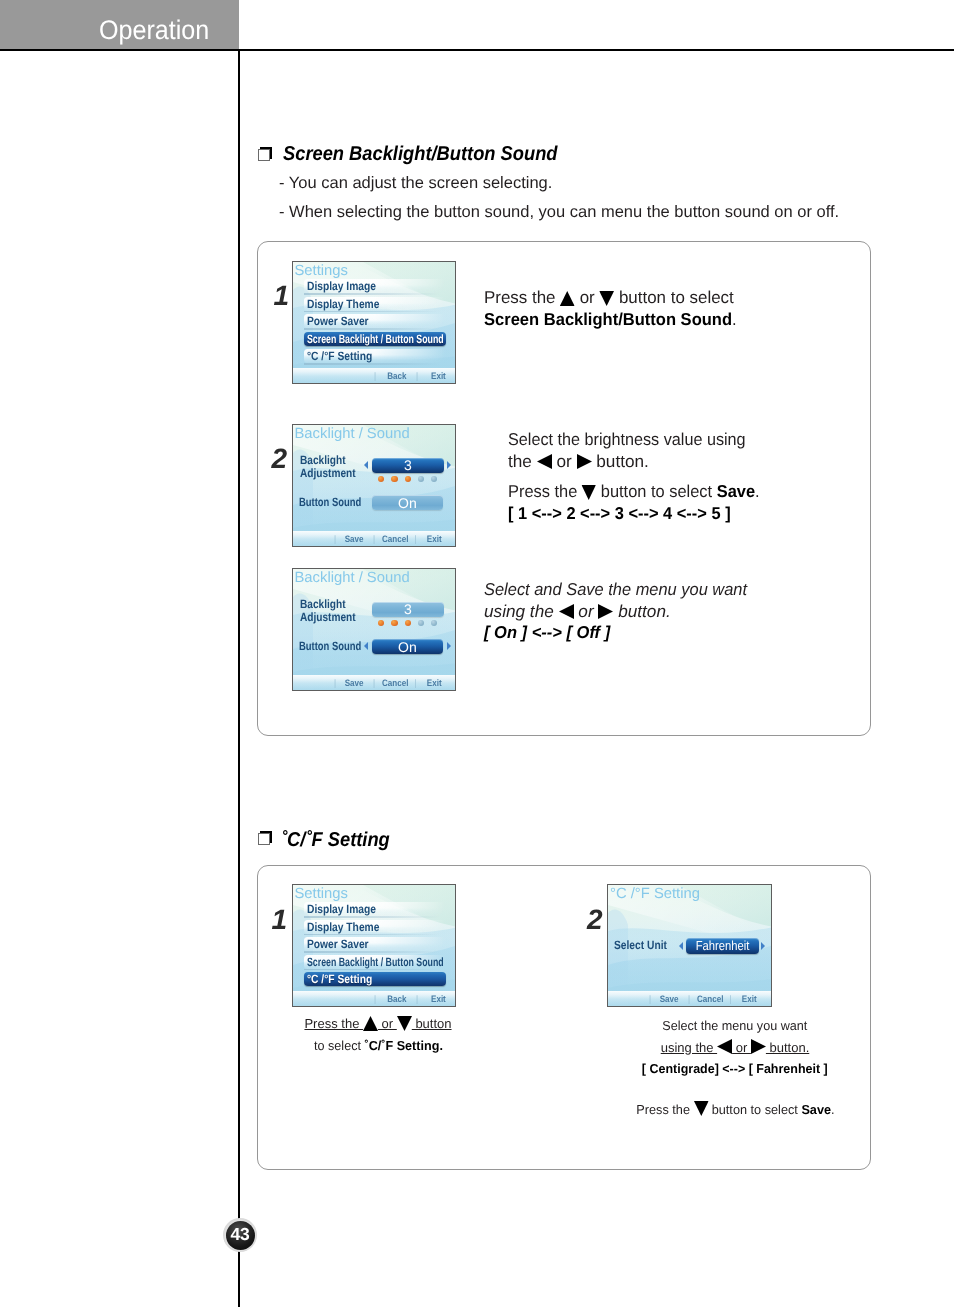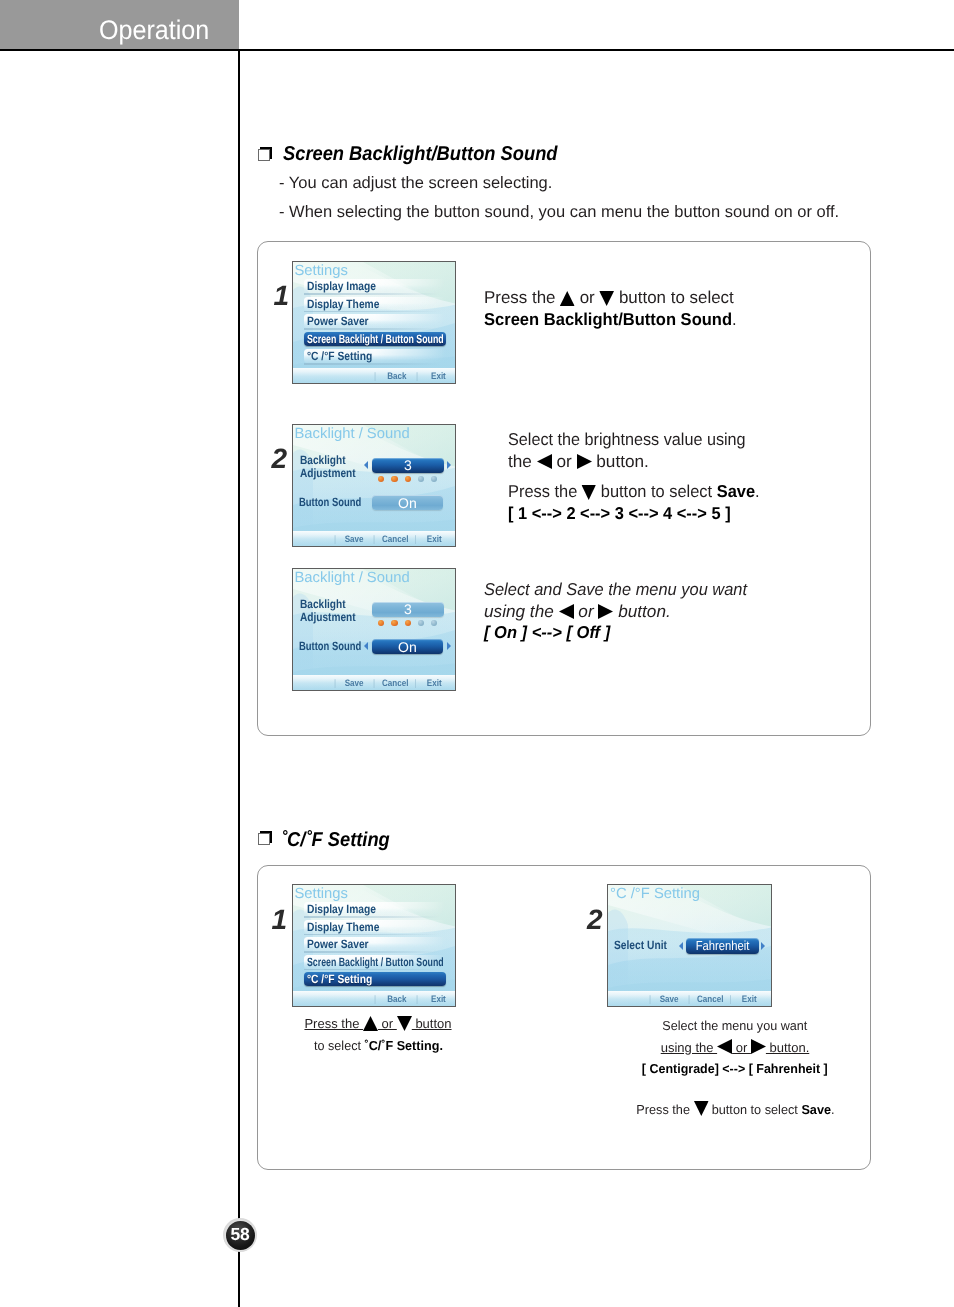--- a/index.html
+++ b/index.html
@@ -83,21 +83,21 @@
 <body>
 
 <div class="page">
 
   <div class="hdr-band"></div>
   <div class="hdr-title">Operation</div>
   <div class="hdr-rule"></div>
   <div class="v-rule"></div>
 
   <div class="pagenum-ring"></div>
-  <div class="pagenum">58</div>
+  <div class="pagenum">43</div>
 
   <div class="bullet-sq" style="left:258px;top:147px;">
     <div class="b"></div>
       <div class="w"></div>
   </div>
   <div class="sec-head" style="left:283px;top:143px;">Screen Backlight/Button Sound</div>
   <div class="sub-line" style="left:279px;top:174px;">- You can adjust the screen selecting.</div>
   <div class="sub-line" style="left:279px;top:203px;">- When selecting the button sound, you can menu the button sound on or off.</div>
 
   <div class="rbox" style="left:257px;top:241px;width:614px;height:495px;"></div>

